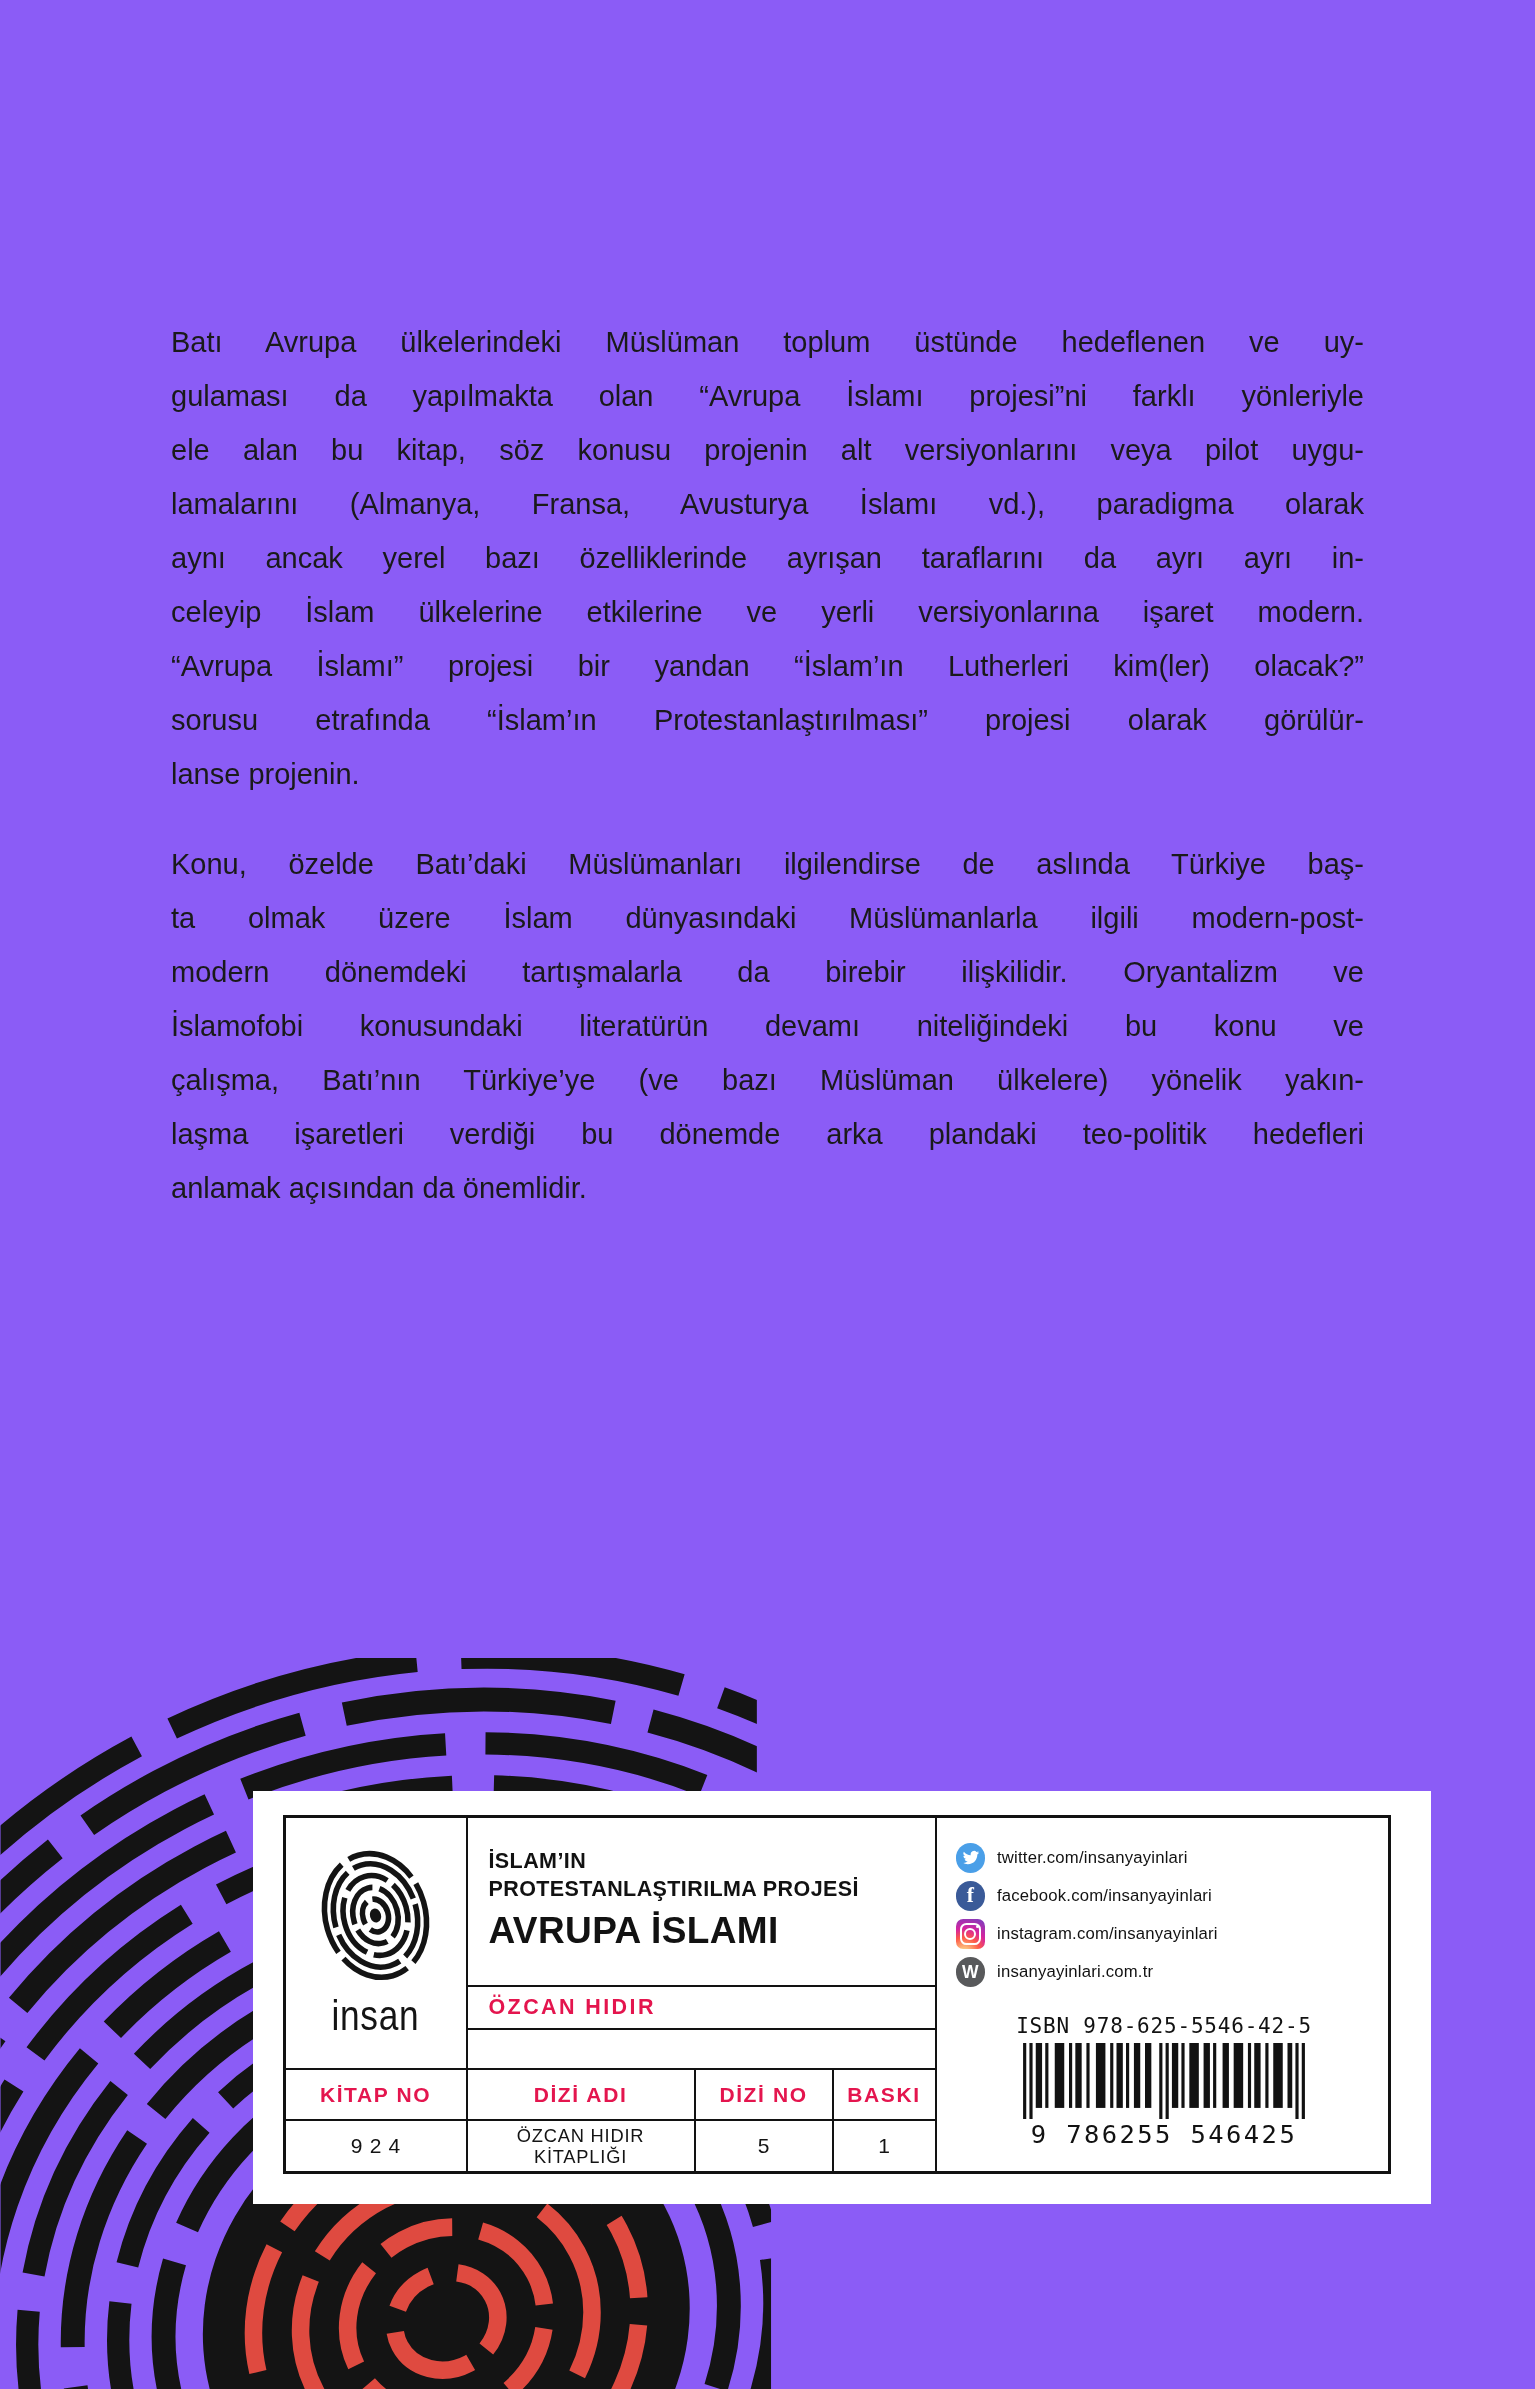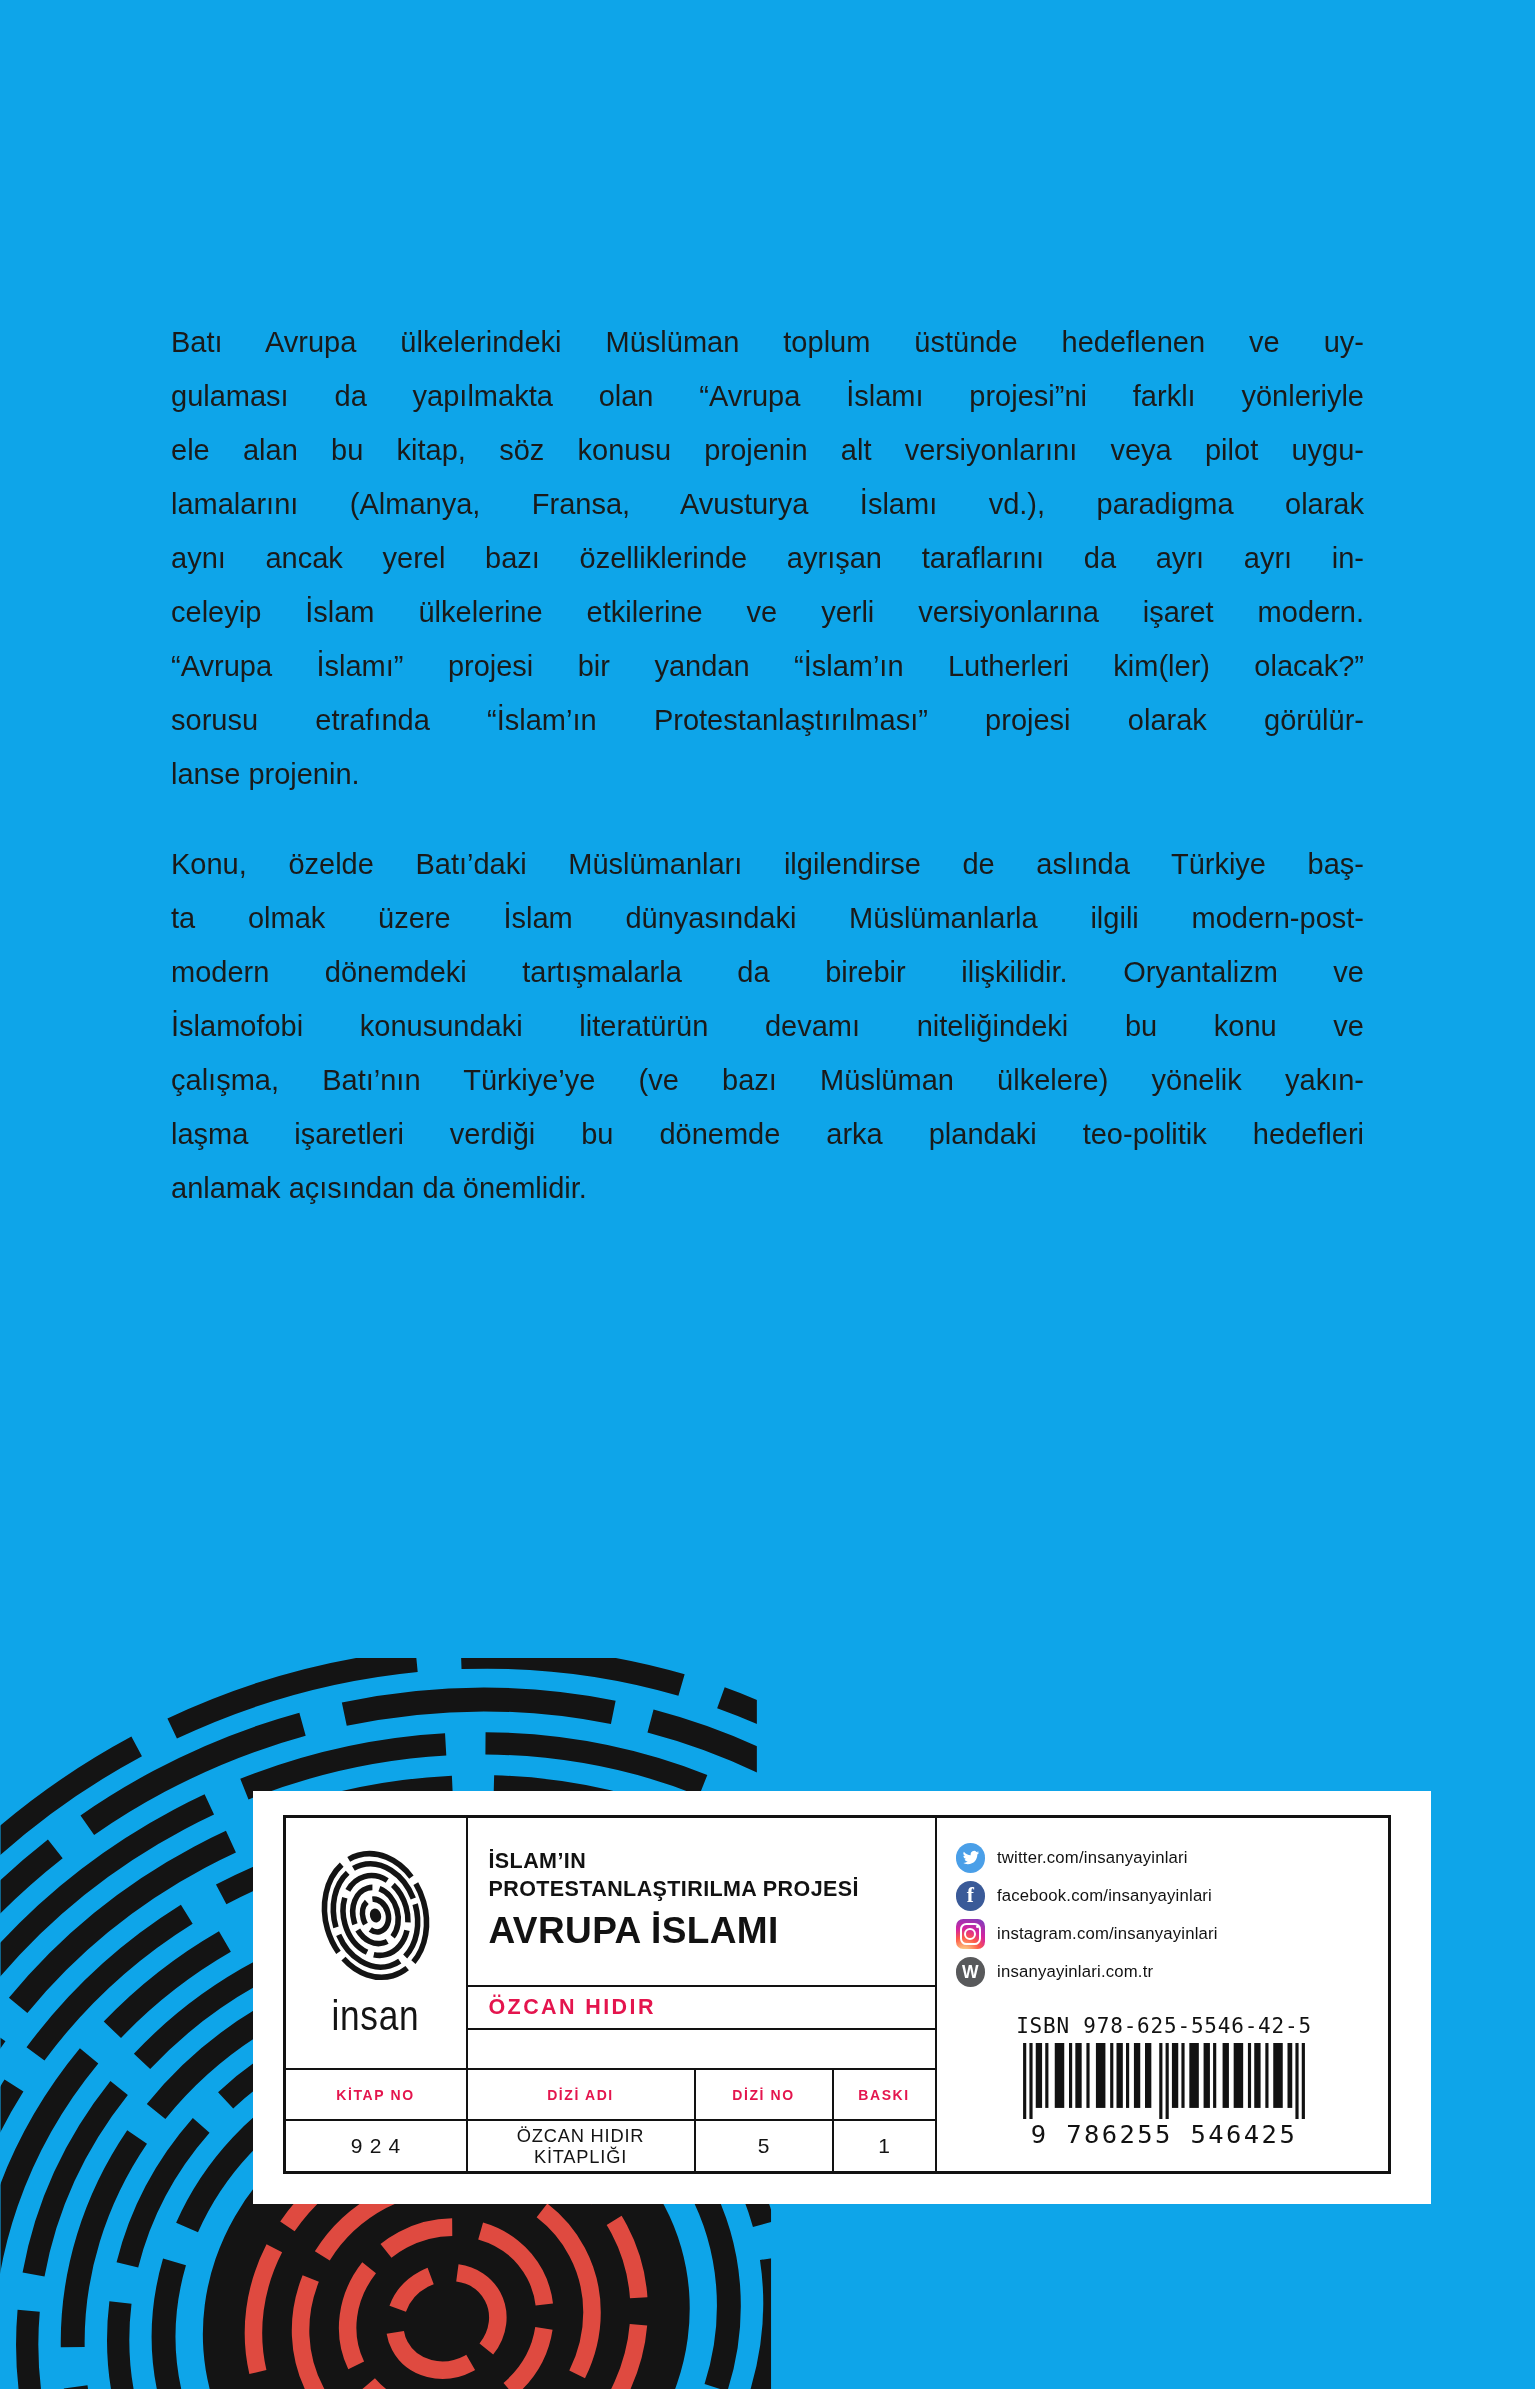--- a/index.html
+++ b/index.html
@@ -1,19 +1,19 @@
 <!DOCTYPE html>
 <html style="font-size:12.7px"><head>
 <meta charset="utf-8">
 <style>
   html,body{margin:0;padding:0;}
   body{background:#555;}
   .cover{
     position:relative;width:1536px;height:2389px;overflow:hidden;
-    background:#0ea5e9;
+    background:#8b5cf6;
     font-family:"Liberation Sans",sans-serif;
   }
   
   .synopsis{position:absolute;left:171px;top:315px;width:1193px;z-index:1;
     color:#1a1a1a;font-size:29px;line-height:54px;font-weight:500;}
   .tline{text-align:justify;text-align-last:justify;}
   .para .tline:last-child{text-align-last:left;}
   .p2{margin-top:36px;}
   
   .fp-large{position:absolute;left:0;top:0;z-index:0;}
@@ -28,21 +28,21 @@
     display:flex;flex-direction:column;align-items:center;padding-top:30px;}
   .wordmark{font-size:43px;letter-spacing:0.8px;color:#141414;transform:scaleX(.82);margin-top:8px;}
   .title-cell{grid-column:2/5;grid-row:1;border-bottom:2.4px solid #121212;padding:29px 0 0 21px;}
   .series{font-weight:bold;font-size:21.5px;line-height:28px;letter-spacing:0.4px;}
   .booktitle{font-weight:bold;font-size:37px;margin-top:7.2px;letter-spacing:0.4px;}
   .author-cell{grid-column:2/5;grid-row:2;border-bottom:2.4px solid #121212;display:flex;align-items:center;
     padding-left:21px;color:#E4154E;font-weight:bold;font-size:21.5px;letter-spacing:2.4px;}
   .empty-cell{grid-column:2/5;grid-row:3;}
   .th{grid-row:4;border-top:2.4px solid #121212;border-bottom:2.4px solid #121212;
     display:flex;align-items:center;justify-content:center;
-    color:#E4154E;font-weight:bold;font-size:14px;letter-spacing:1.6px;}
+    color:#E4154E;font-weight:bold;font-size:21px;letter-spacing:1.6px;}
   .c1{grid-column:1;} .c2{grid-column:2;} .c3{grid-column:3;} .c4{grid-column:4;}
   .rb{border-right:2.4px solid #121212;}
   .td{grid-row:5;display:flex;align-items:center;justify-content:center;font-size:21px;color:#141414;}
   .td-kitapno{letter-spacing:7.2px;padding-left:7.2px;}
   .td-diziadi{flex-direction:column;font-size:18.3px;line-height:21px;text-align:center;letter-spacing:0.8px;}
   
   .right-cell{grid-column:5;grid-row:1/6;border-left:2.4px solid #121212;position:relative;}
   .social{position:absolute;left:19px;top:21px;right:8px;}
   .srow{display:flex;align-items:center;height:38px;}
   .icon{width:29.5px;height:29.5px;border-radius:50%;margin-right:12px;flex:0 0 29.5px;

